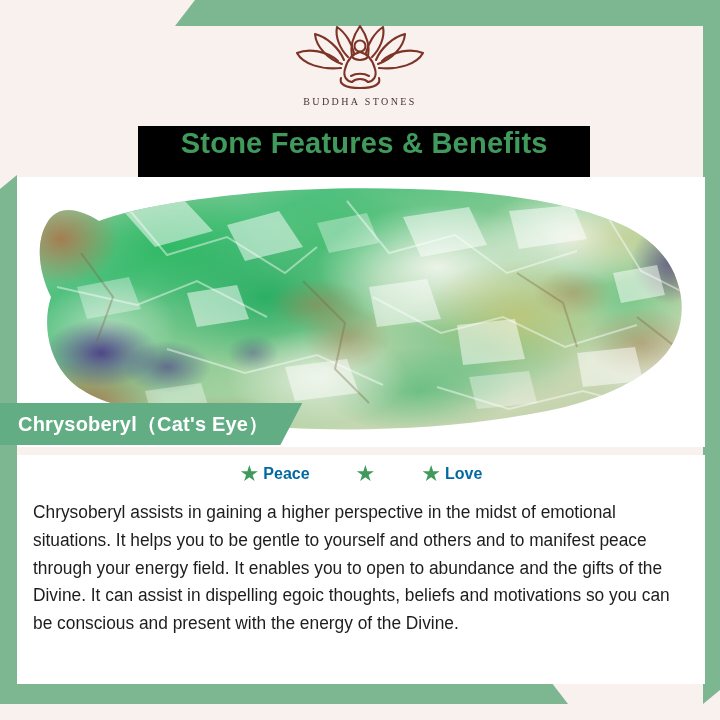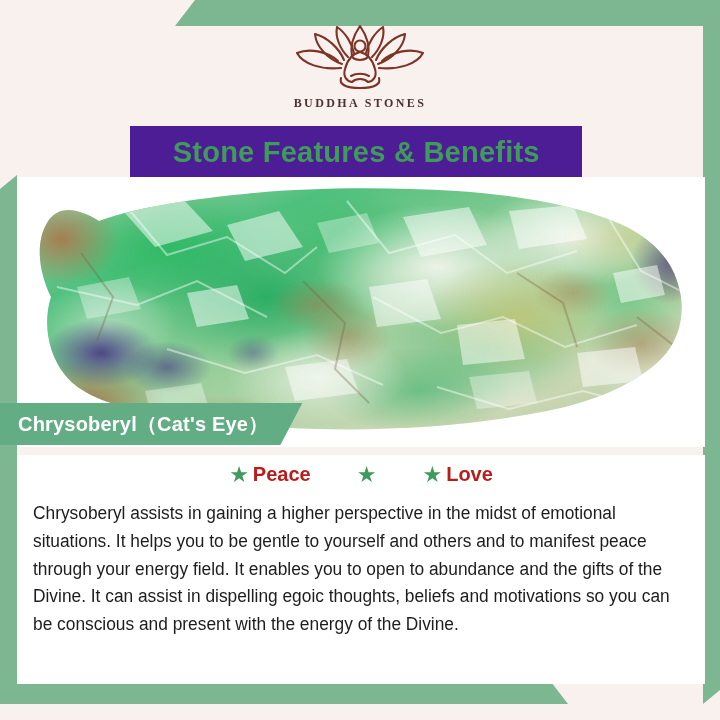--- a/index.html
+++ b/index.html
@@ -70,34 +70,34 @@
   }
   .logo-mark {
     margin-top: 22px;
     width: 150px;
     height: 70px;
     display: block;
   }
   .logo-word {
     margin-top: 4px;
     font-family: "Liberation Serif", serif;
-    font-size: 12px;
+    font-size: 10px;
     letter-spacing: 2.4px;
     color: #4a3330;
-    font-weight: 700;
+    font-weight: 400;
   }
 
   
   .title-banner {
     position: absolute;
-    left: 130px; top: 126px;
+    left: 138px; top: 126px;
     width: 452px; height: 51px;
-    background: #4c1d95;
-    display: flex;
-    align-items: center;
+    background: #000000;
+    display: flex;
+    align-items: flex-start;
     justify-content: center;
   }
   .title-text {
     font-family: "Liberation Sans Narrow", "Liberation Sans", sans-serif;
     font-weight: bold;
     font-size: 30px;
     color: #3f9a5b;
     letter-spacing: 0.2px;
     transform: scaleX(0.97);
     white-space: nowrap;
@@ -158,22 +158,22 @@
     gap: 4px;
   }
   .benefit-star {
     font-size: 22px;
     line-height: 1;
     color: #3f9a5b;
   }
   .benefit-label {
     font-family: "Liberation Sans Narrow", "Liberation Sans", sans-serif;
     font-weight: bold;
-    font-size: 20px;
-    color: #b91c1c;
+    font-size: 16px;
+    color: #0369a1;
     white-space: nowrap;
   }
 
   .description {
     margin: 14px 16px 0 16px;
     font-family: "Liberation Sans Narrow", "Liberation Sans", sans-serif;
     font-size: 17.6px;
     line-height: 1.58;
     color: #1d1d1d;
     text-align: left;

